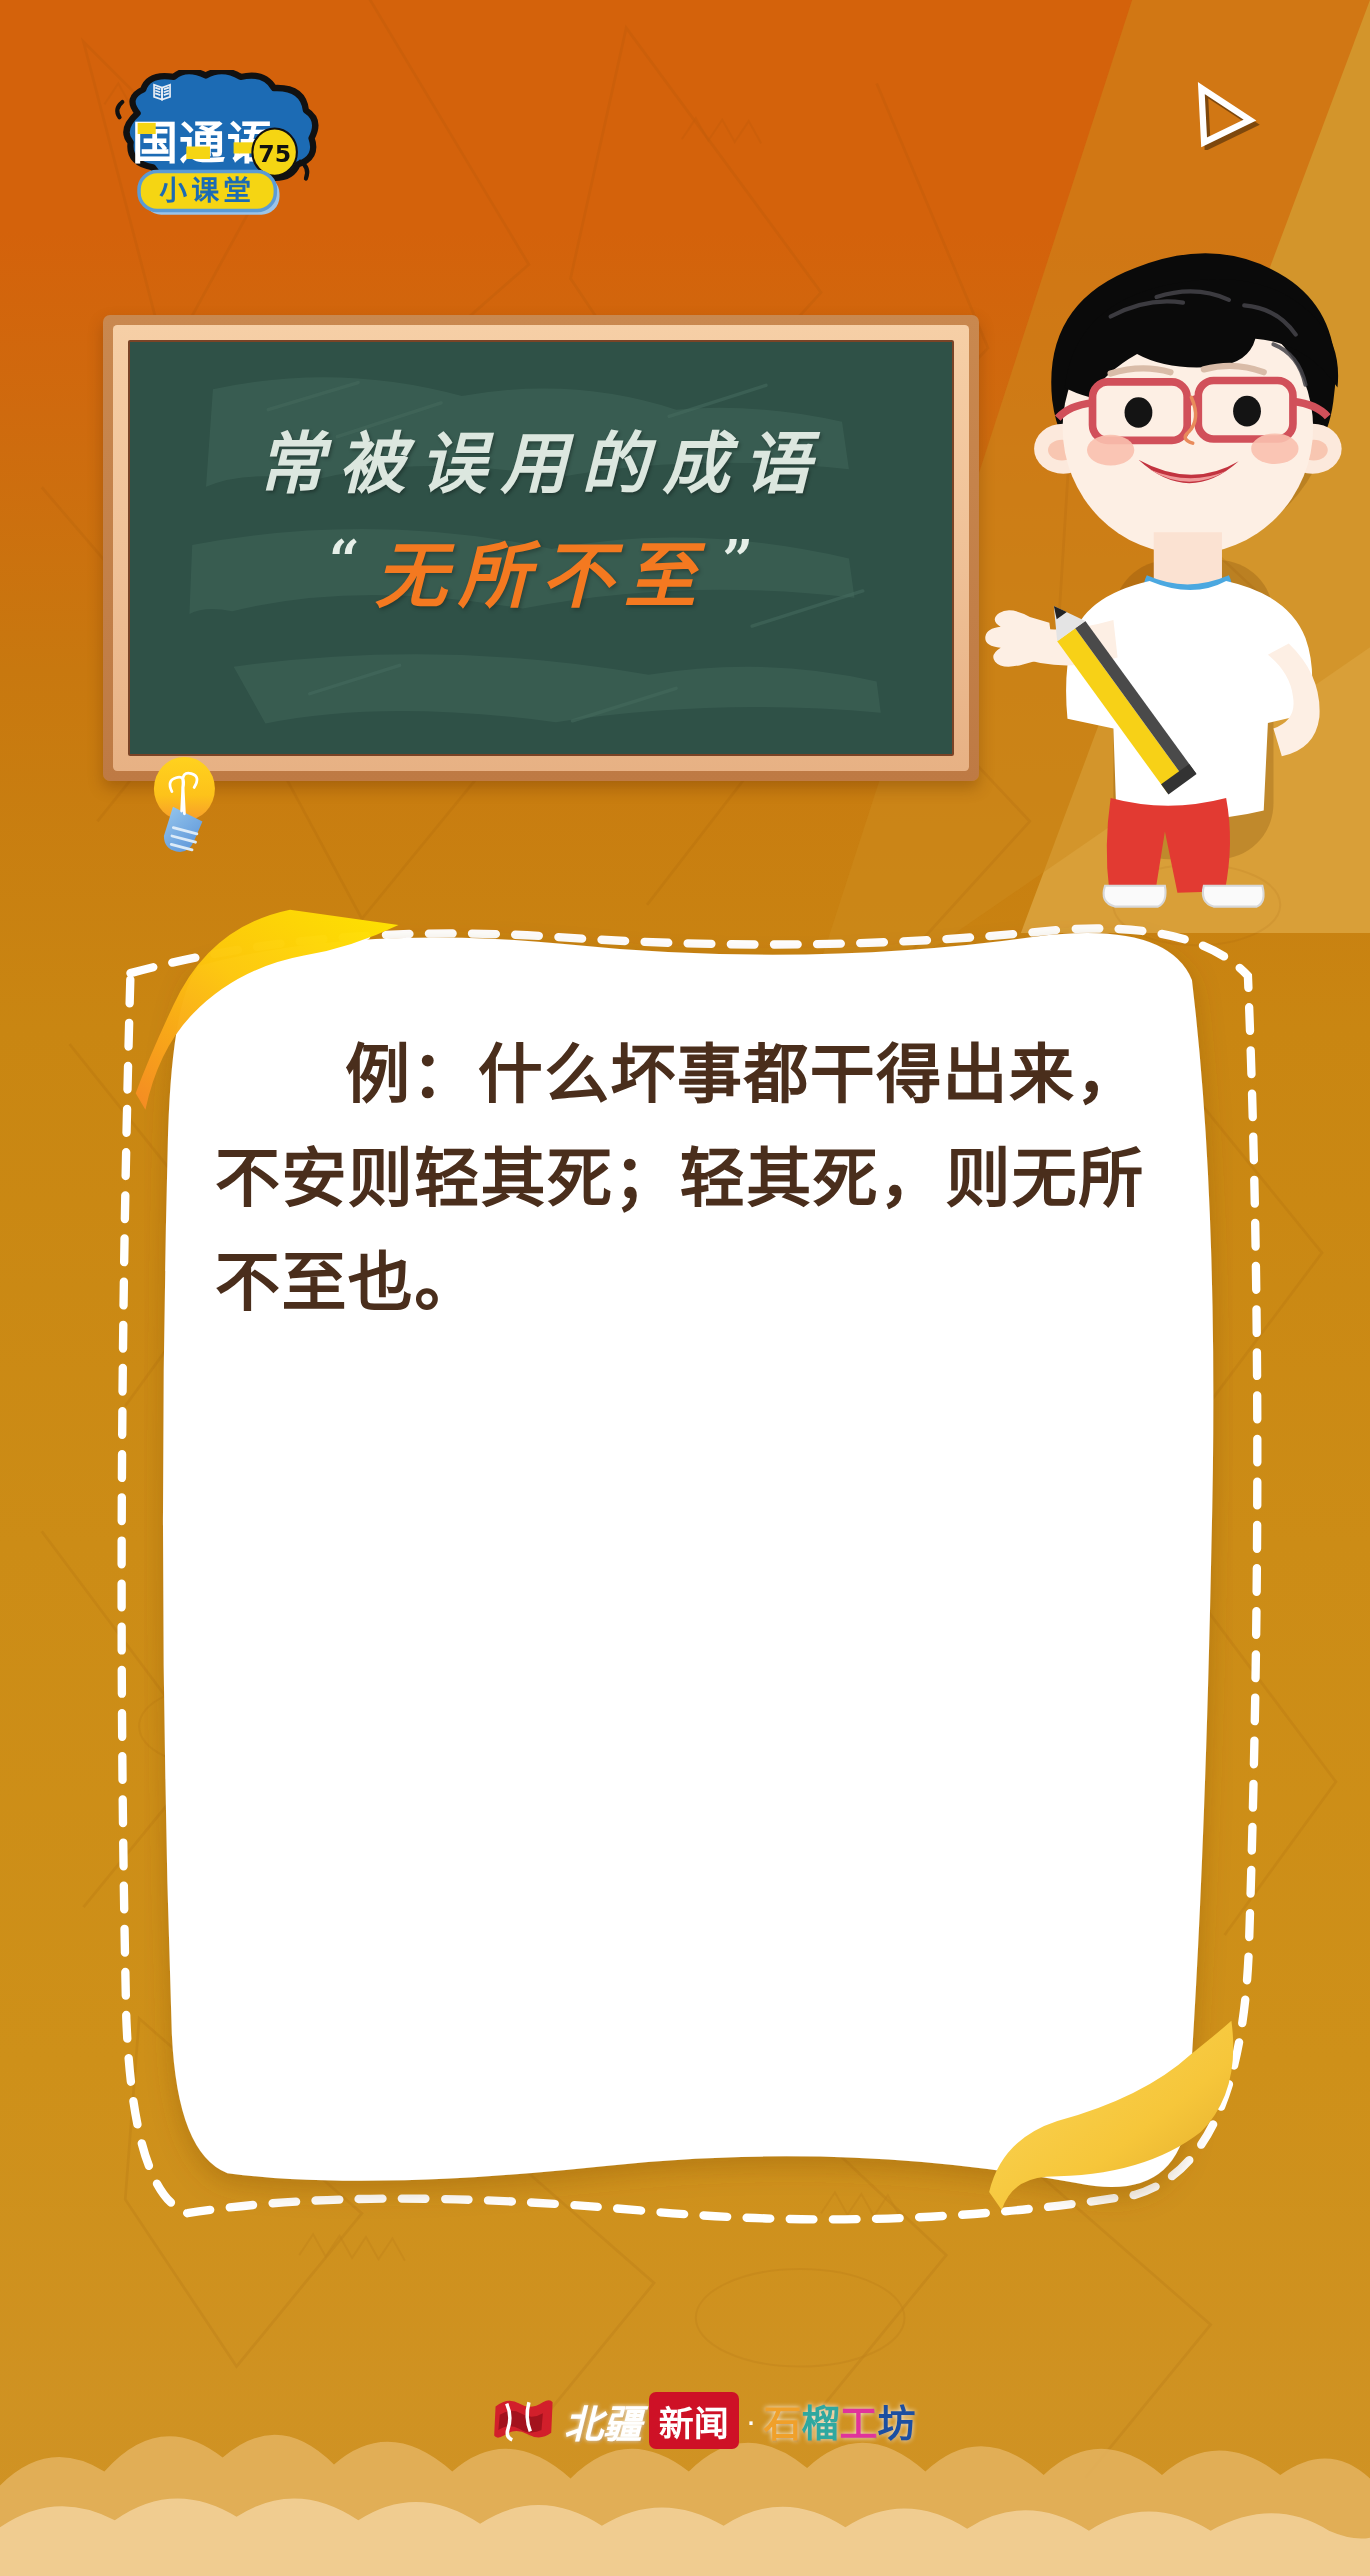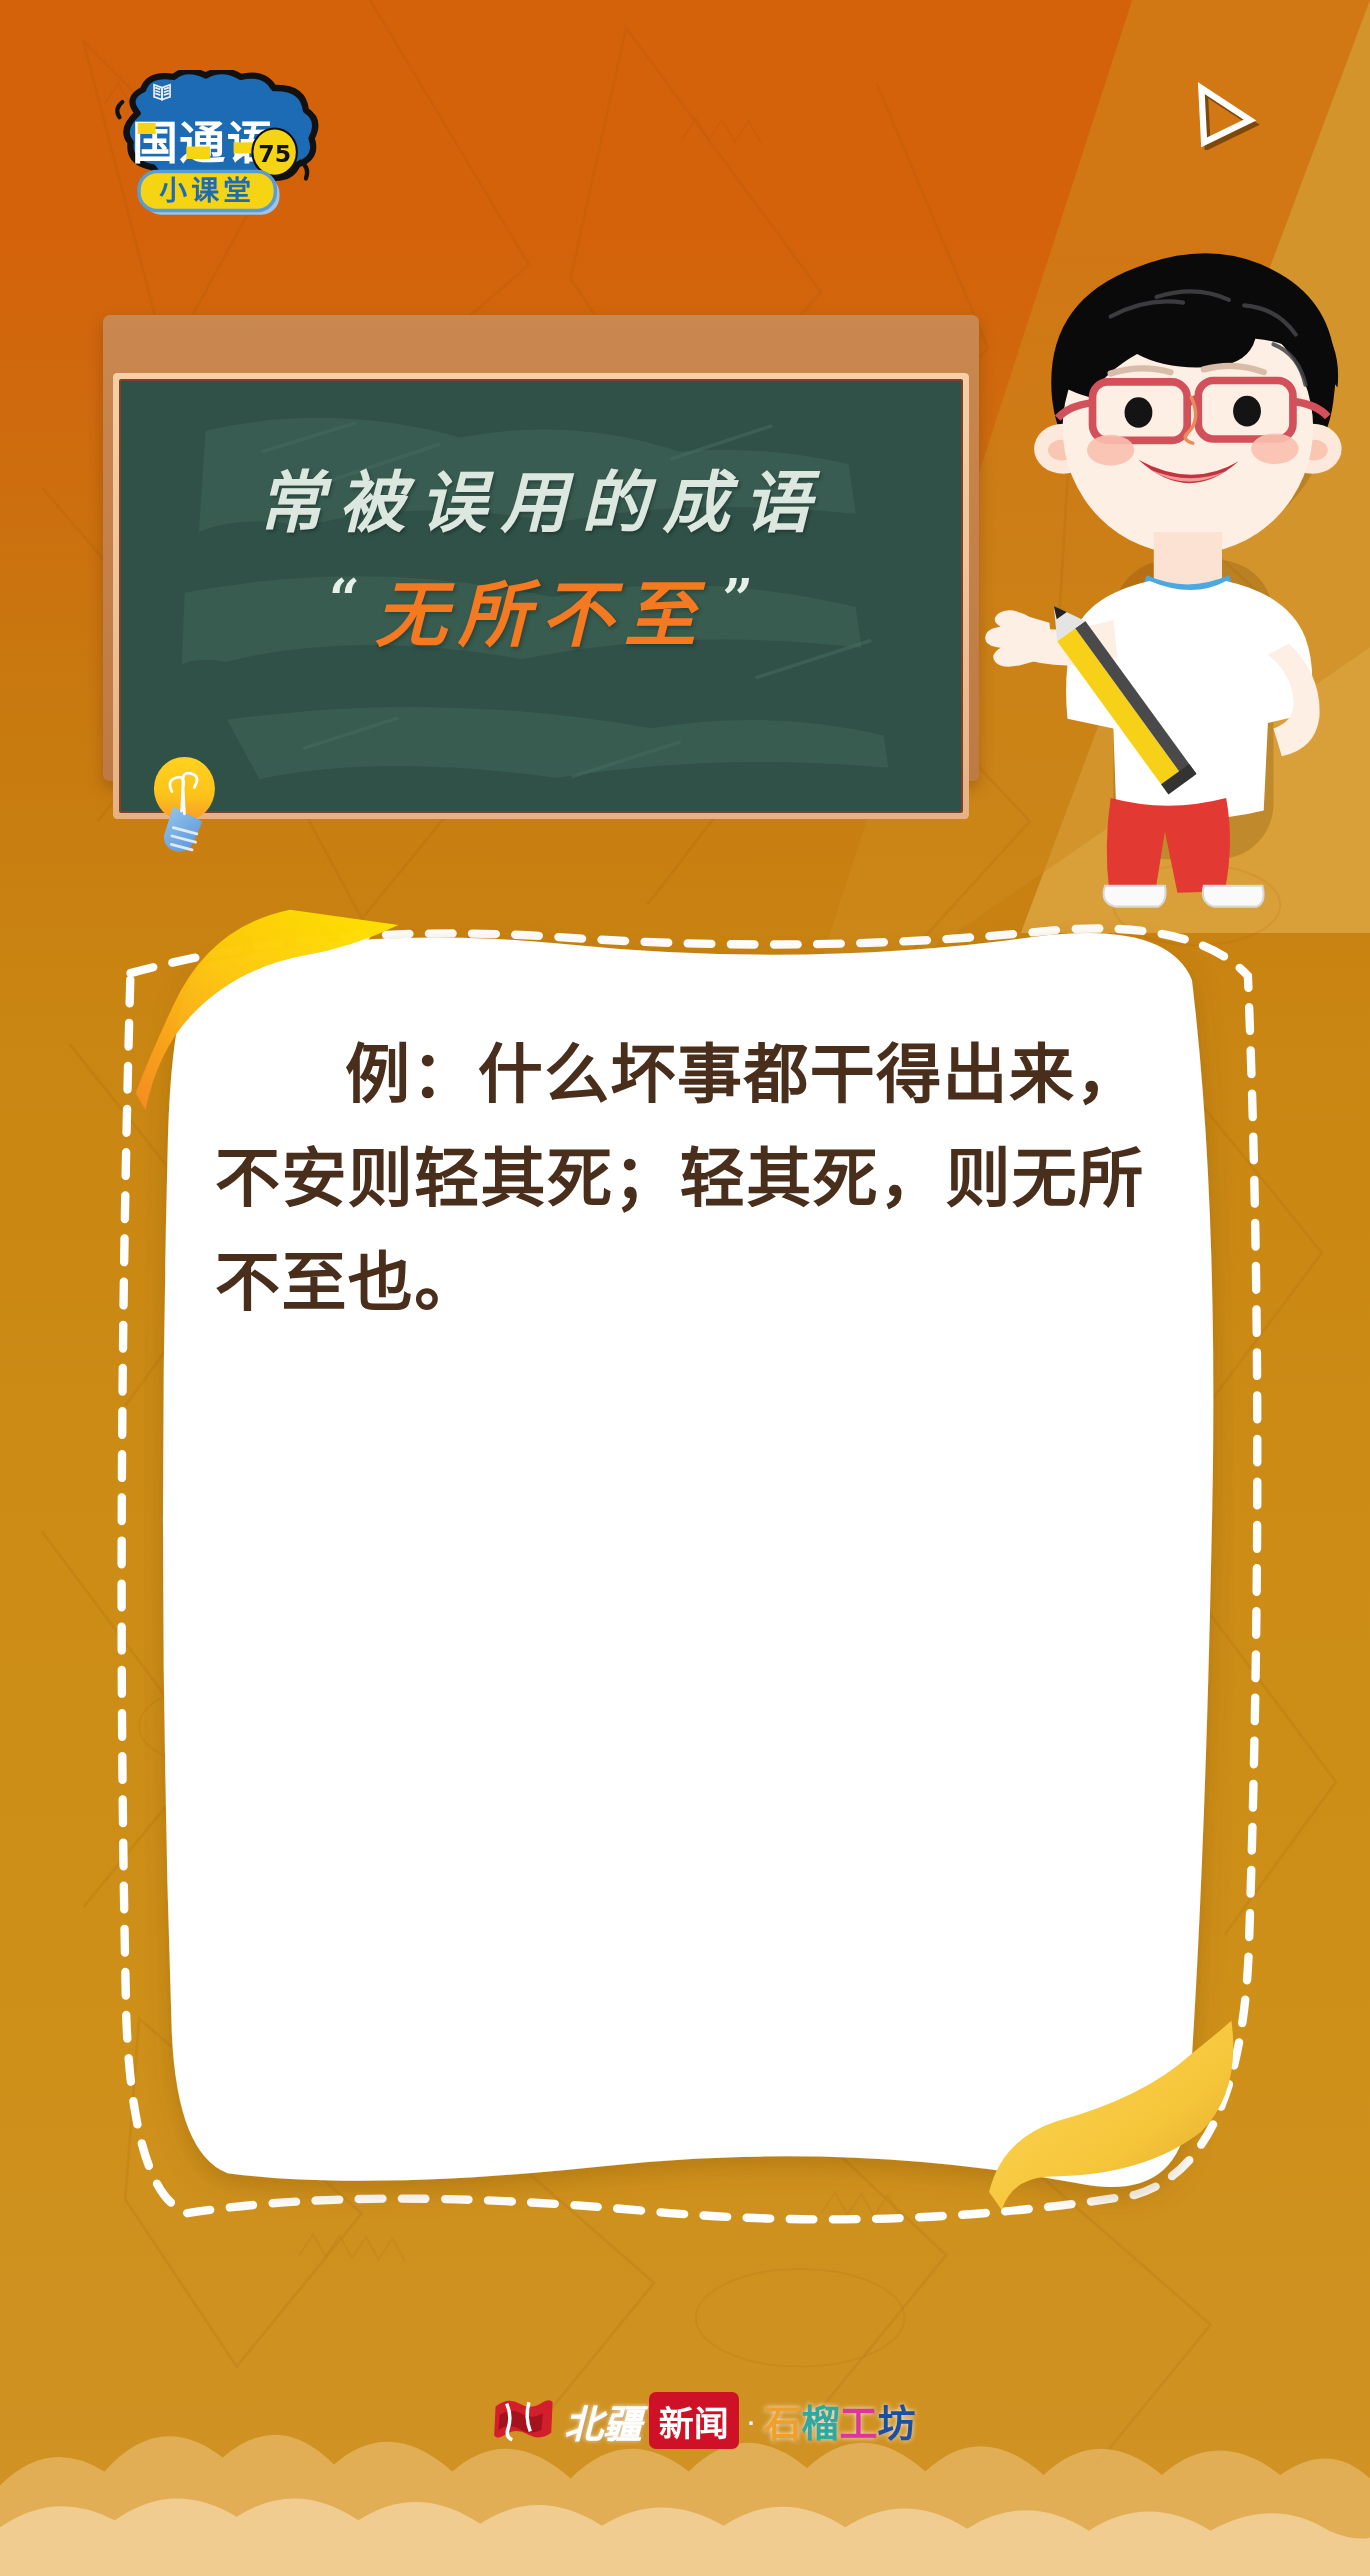--- a/index.html
+++ b/index.html
@@ -42,21 +42,21 @@
   
   .board-outer{
     position:absolute;left:103px;top:315px;width:876px;height:466px;
     background:linear-gradient(180deg,#C9884F 0%,#BE7A44 100%);
     border-radius:7px;
     box-shadow:0 7px 15.3px rgba(90,40,0,.30);
     padding:9.7px;box-sizing:border-box;}
   .board-mid{
     width:100%;height:100%;box-sizing:border-box;
     background:linear-gradient(180deg,#F6CFA6 0%,#EFC096 55%,#E7B184 100%);
-    border-radius:4.2px;padding:6px;margin-top:48px;}
+    border-radius:4.2px;padding:15px;}
   .board-inner{
     width:100%;height:100%;box-sizing:border-box;position:relative;
     background:#2F5147;border:2.1px solid #7A4326;border-radius:2.1px;
     overflow:hidden;}
   .chalk-smudge{position:absolute;inset:0;}
   .chalk-smudge svg{display:block;width:100%;height:100%;}
 
   .board-title{
     position:absolute;left:0;right:0;top:67px;text-align:center;
     color:#DCE7DF;font-size:67px;letter-spacing:14px;

